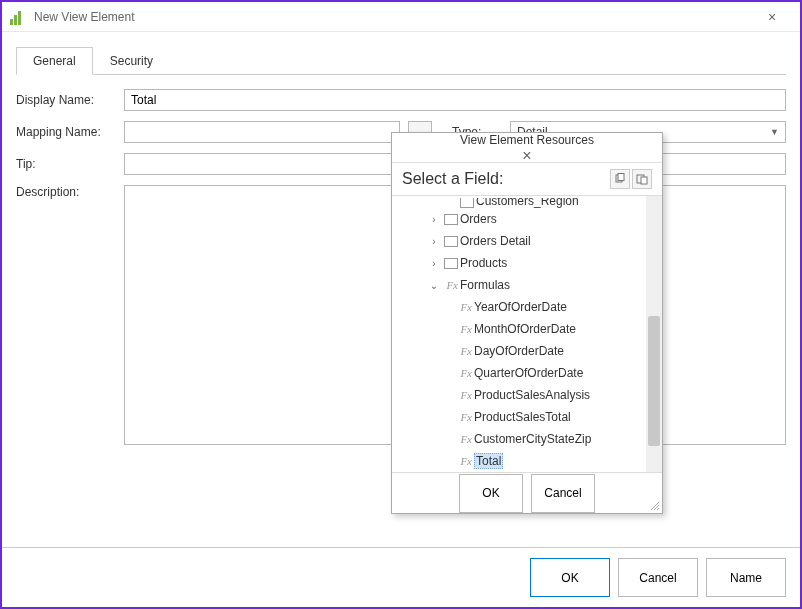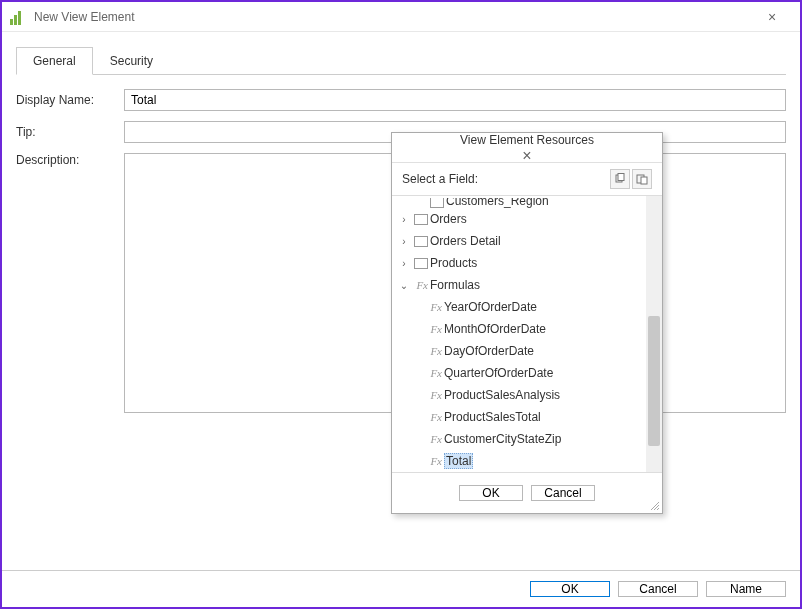--- a/index.html
+++ b/index.html
@@ -26,41 +26,41 @@
 .form-row.top { align-items: flex-start; }
 .label { width: 100px; color: #333; }
 .text-input { flex: 1; height: 22px; border: 1px solid #b8b8b8; padding: 0 6px; font-size: 12px; }
 .small-btn { width: 24px; height: 22px; border: 1px solid #b8b8b8; background: #f5f5f5; cursor: pointer; display: flex; align-items: center; justify-content: center; font-size: 11px; }
 .type-label { margin-left: 12px; width: 50px; }
 .select { flex: 1; height: 22px; border: 1px solid #b8b8b8; padding: 0 6px; display: flex; align-items: center; justify-content: space-between; background: #fff; cursor: pointer; }
 .select .caret { font-size: 9px; color: #666; }
 .textarea { flex: 1; height: 260px; border: 1px solid #b8b8b8; padding: 4px 6px; font-size: 12px; resize: none; }
 
 .button-bar { border-top: 1px solid #ccc; padding: 10px 14px; display: flex; justify-content: flex-end; gap: 8px; }
-.btn { min-width: 80px; height: 16px; border: 1px solid #b8b8b8; background: #fff; cursor: pointer; font-size: 12px; }
+.btn { min-width: 80px; height: 39px; border: 1px solid #b8b8b8; background: #fff; cursor: pointer; font-size: 12px; }
 .btn.primary { border: 1px solid #0078d7; }
 
 
 .popup { position: absolute; left: 389px; top: 130px; width: 272px; height: 382px; border: 1px solid #aaa; background: #fff; box-shadow: 3px 3px 6px rgba(0,0,0,0.2); display: flex; flex-direction: column; }
 .popup-title { height: 30px; display: flex; align-items: center; padding: 0 8px; border-bottom: 1px solid #e0e0e0; flex-direction: column; }
 .popup-title .title { flex: 1; font-size: 12px; }
 .popup-title .close-x { cursor: pointer; font-size: 16px; color: #666; }
 
 .popup-toolbar { height: 32px; display: flex; align-items: center; padding: 0 10px; justify-content: space-between; }
-.popup-toolbar .tb-label { font-size: 12px; }
+.popup-toolbar .tb-label { font-size: 16px; }
 .popup-toolbar .tb-icons { display: flex; gap: 2px; }
 .tb-icon { width: 20px; height: 20px; border: 1px solid #ccc; background: #f5f5f5; cursor: pointer; display: flex; align-items: center; justify-content: center; }
 .tb-icon svg { width: 12px; height: 12px; }
 
 .tree-container { flex: 1; border-top: 1px solid #ddd; border-bottom: 1px solid #ddd; position: relative; overflow: hidden; }
 .tree { position: absolute; left: 0; right: 16px; top: 0; bottom: 0; overflow: hidden; padding: 2px 0; }
 .scrollbar { position: absolute; right: 0; top: 0; bottom: 0; width: 16px; background: #f0f0f0; }
 .scrollbar-thumb { position: absolute; left: 2px; right: 2px; top: 120px; height: 130px; background: #c8c8c8; border-radius: 2px; }
 
-.tree-row { display: flex; align-items: center; height: 22px; padding-left: 6px; cursor: pointer; font-size: 12px; }
+.tree-row { display: flex; align-items: center; height: 22px; padding-left: 6px; cursor: pointer; font-size: 12px; margin-left: 30px; }
 .expander { width: 12px; font-size: 10px; color: #666; display: inline-block; text-align: center; }
 .node-icon { width: 18px; display: inline-flex; align-items: center; justify-content: flex-end; }
 .folder-icon { width: 14px; height: 11px; border: 1px solid #999; background: #fff; position: relative; }
 .fx-icon { font-family: Georgia, serif; font-size: 11px; color: #999; font-style: italic; }
 .indent { width: 14px; display: inline-block; }
 .tree-label { margin-left: 2px; }
 .selected-text { border: 1px dotted #7aa6d6; background: #cfe4fa; padding: 0 1px; }
 
 .popup-buttons { height: 40px; display: flex; align-items: center; justify-content: center; gap: 8px; position: relative; }
 .popup-buttons .btn { min-width: 64px; }
@@ -87,20 +87,30 @@
     <div class="tabs">
       <div class="tab active">General</div>
       <div class="tab">Security</div>
     </div>
 
     <div class="form-row">
       <span class="label">Display Name:</span>
       <input class="text-input" type="text" value="Total" style="">
     </div>
 
+    <div class="form-row">
+      <span class="label">Mapping Name:</span>
+      <input class="text-input" type="text" value="" style="">
+      <button class="small-btn">...</button>
+      <span class="type-label">Type:</span>
+      <div class="select">
+        <span>Detail</span>
+        <span class="caret">▼</span>
+      </div>
+    </div>
 
     <div class="form-row">
       <span class="label">Tip:</span>
       <input class="text-input" type="text" value="" style="">
     </div>
 
     <div class="form-row top">
       <span class="label">Description:</span>
       <textarea class="textarea" style=""></textarea>
     </div>

